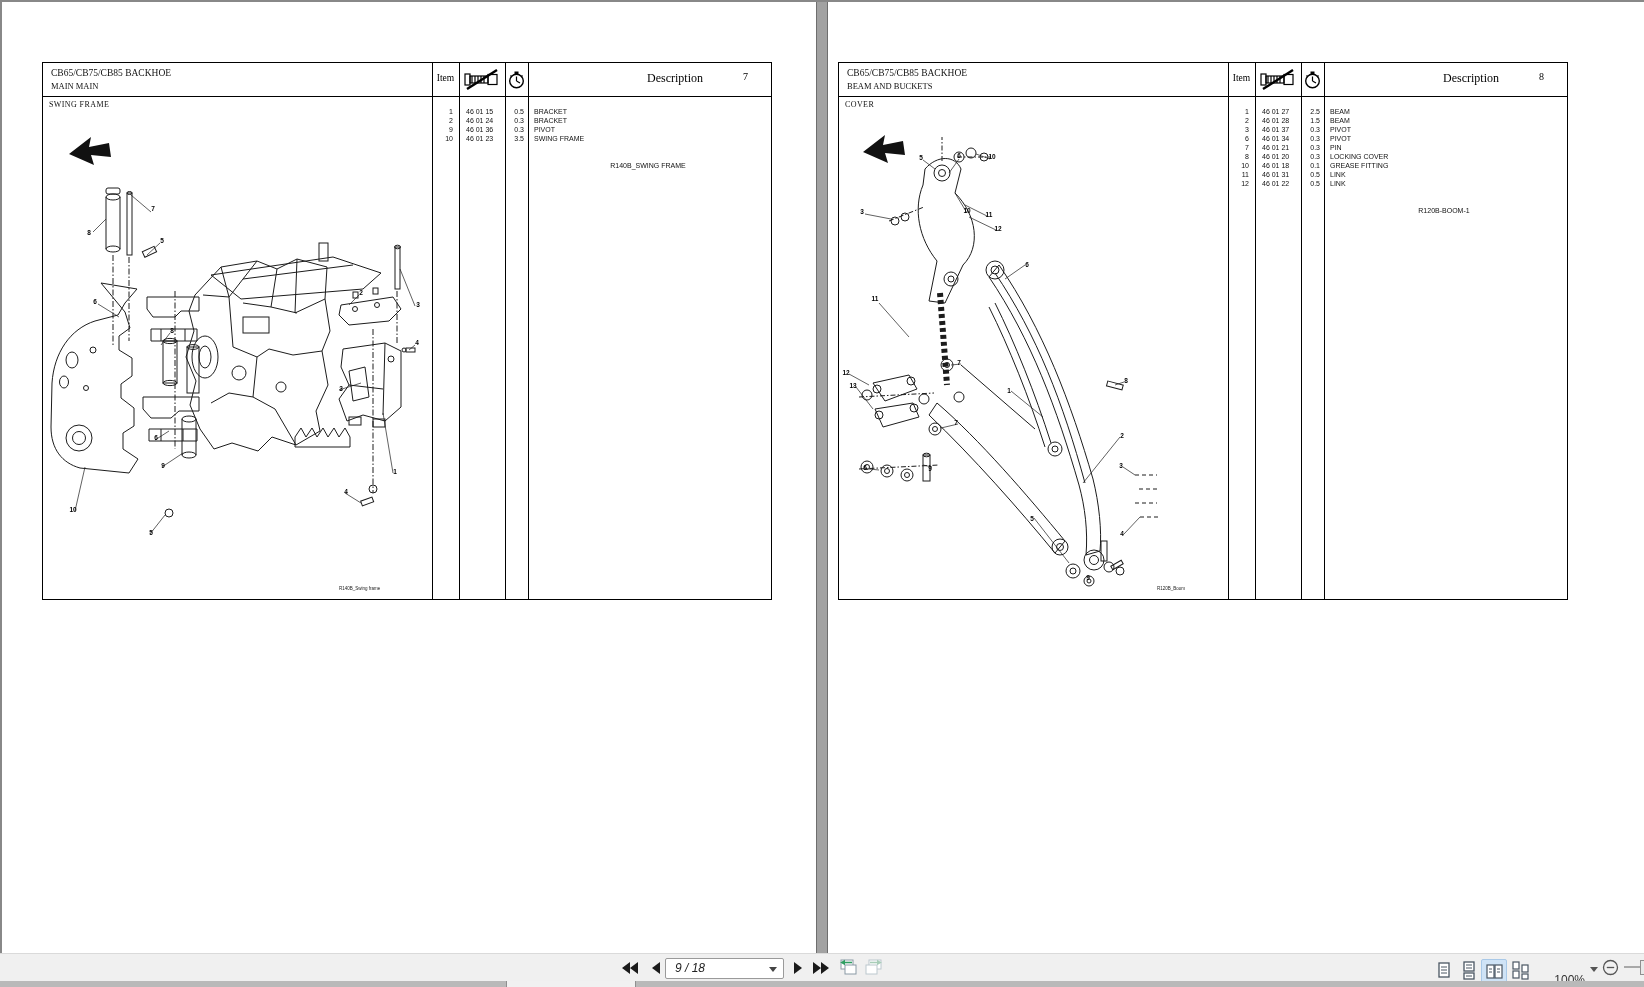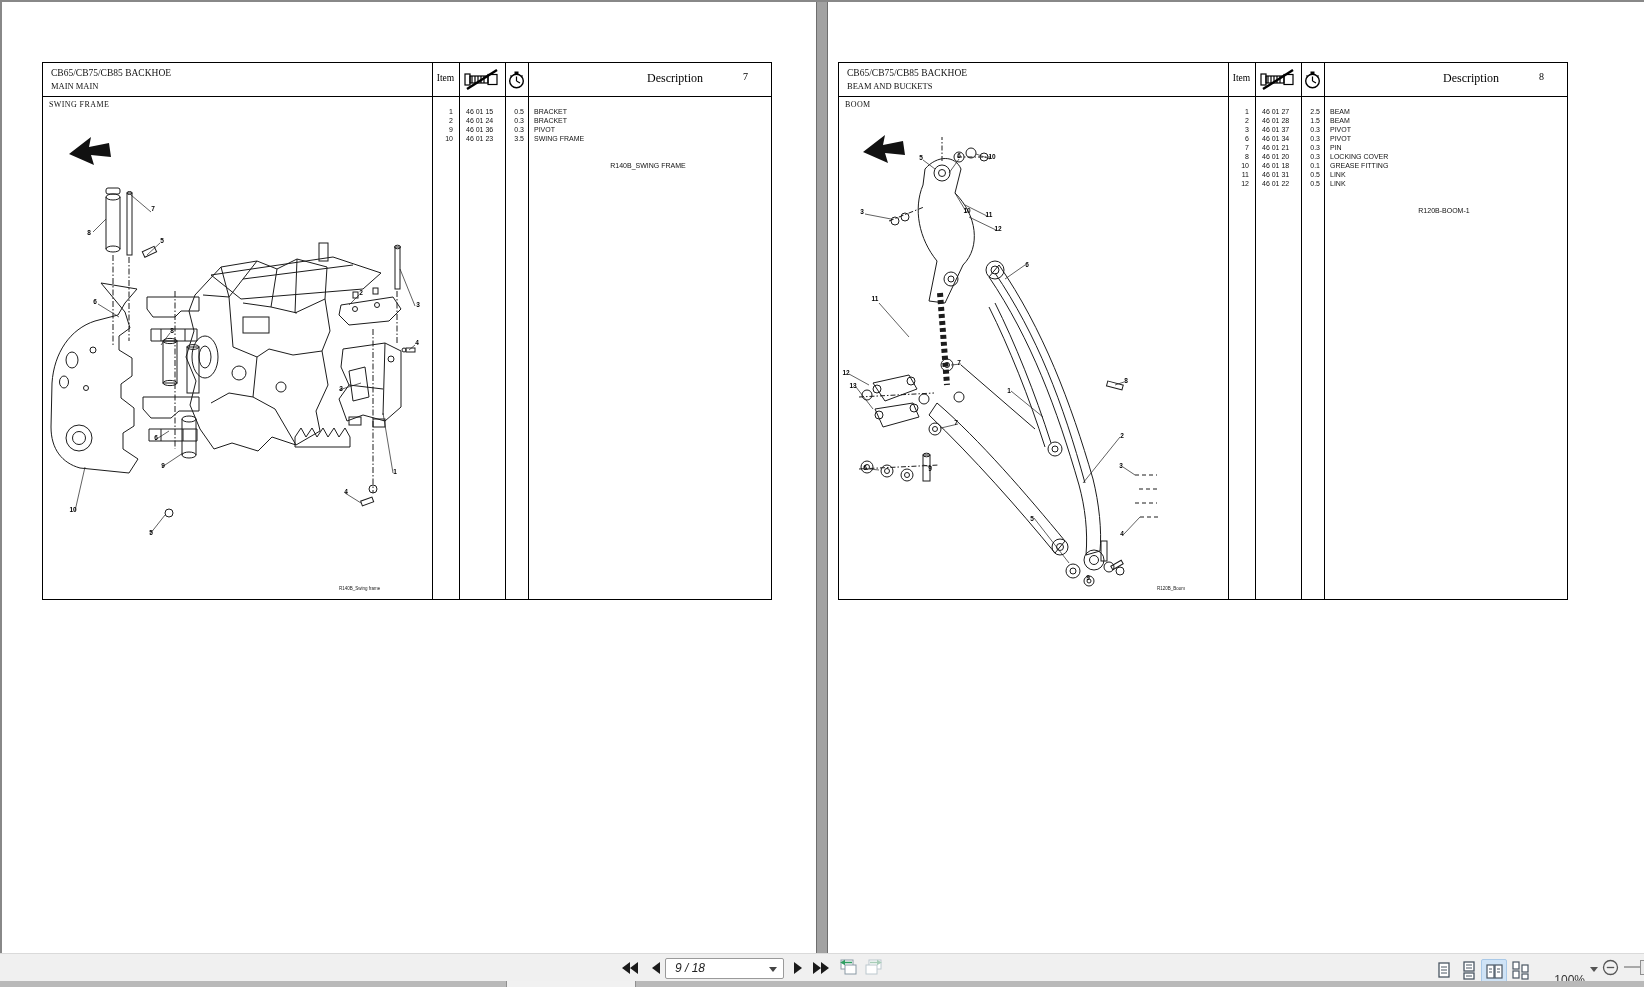--- a/index.html
+++ b/index.html
@@ -252,21 +252,21 @@
         <svg width="17" height="18" viewBox="0 0 17 18">
           <rect x="6.5" y="0.5" width="4" height="2.5" fill="#000"></rect>
           <circle cx="8.5" cy="10" r="6.8" fill="none" stroke="#000" stroke-width="1.4"></circle>
           <path d="M8.5,10 L8.5,5.5 M8.5,10 L12,12" stroke="#000" stroke-width="1.2"></path>
           <path d="M2.5,4.5 L4,6 M14.5,4.5 L13,6" stroke="#000" stroke-width="1.2"></path>
         </svg>
       </span>
       <div class="fdesc">Description</div>
       <div class="fpnum">8</div>
 
-      <div class="section-label">BOOM</div>
+      <div class="section-label">COVER</div>
       <div class="rows">
           <div class="prow">
             <span class="c-item">1</span>
             <span class="c-part">46 01 27</span>
             <span class="c-hrs">2.5</span>
             <span class="c-desc">BEAM</span>
           </div>
           <div class="prow">
             <span class="c-item">2</span>
             <span class="c-part">46 01 28</span>

